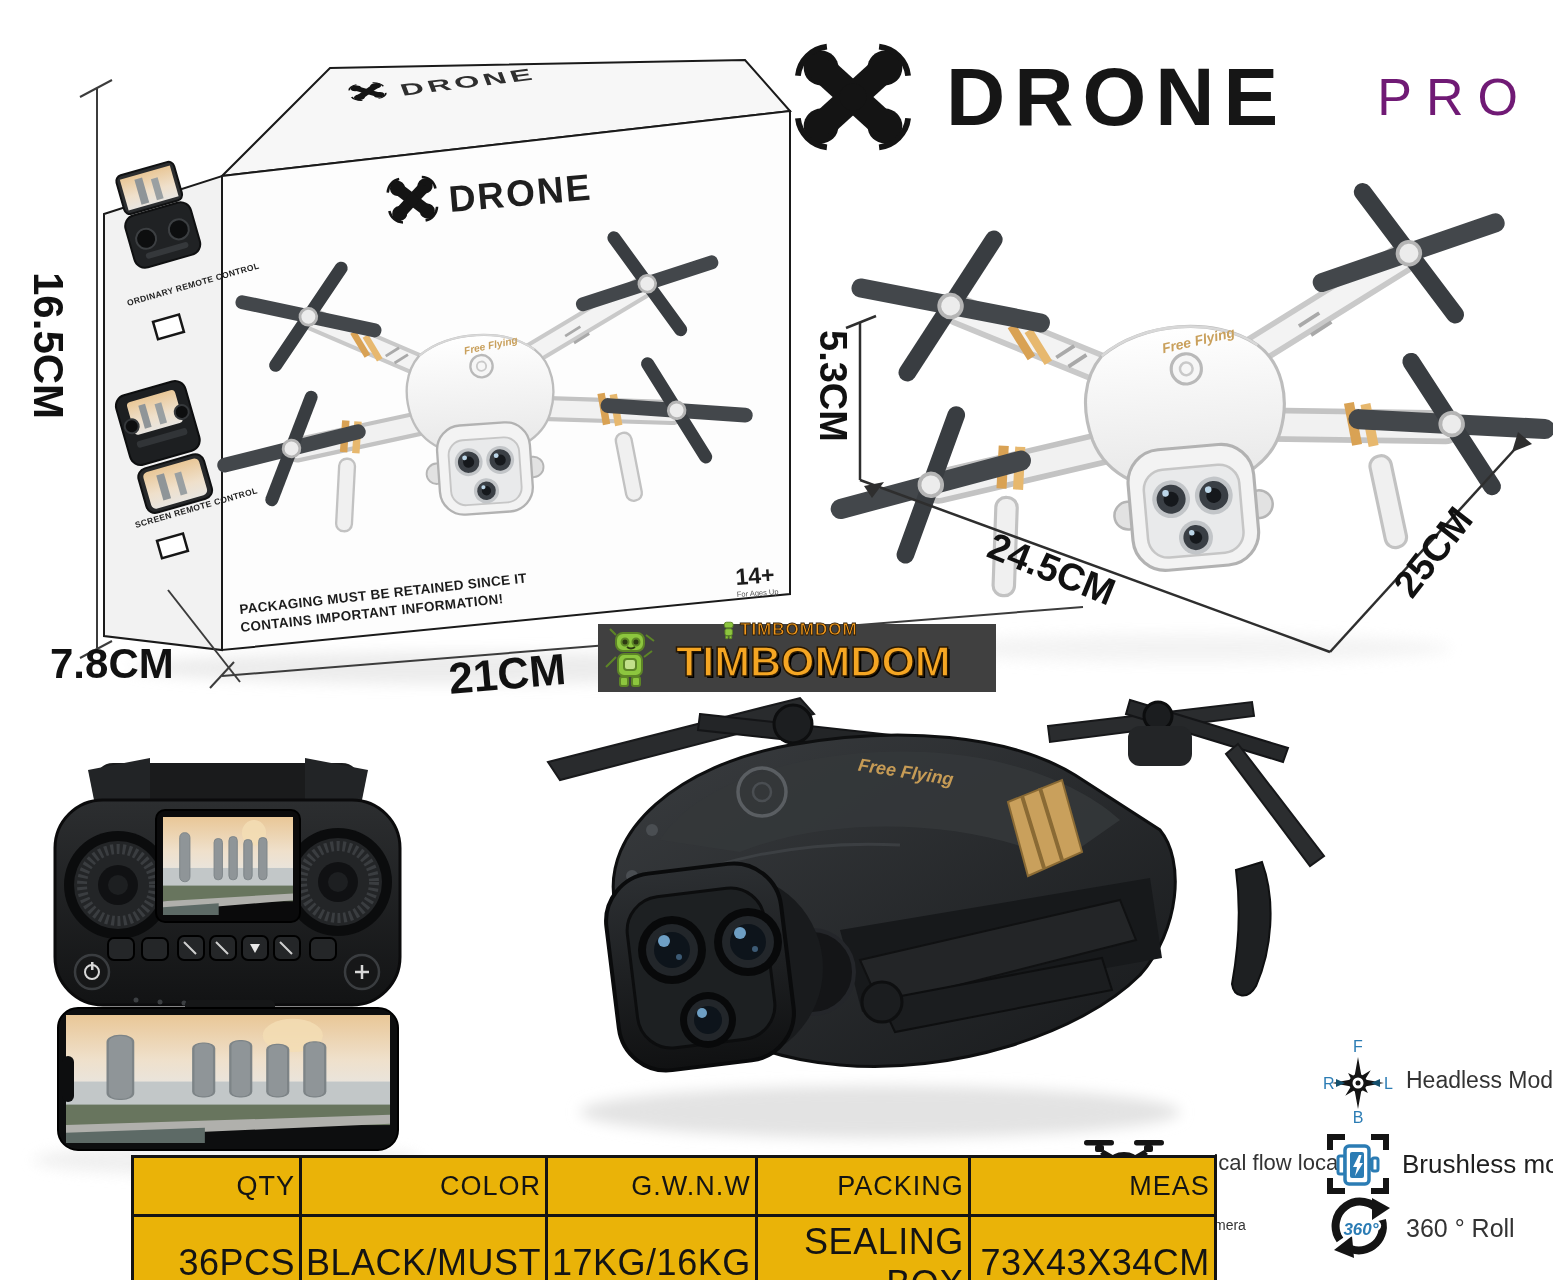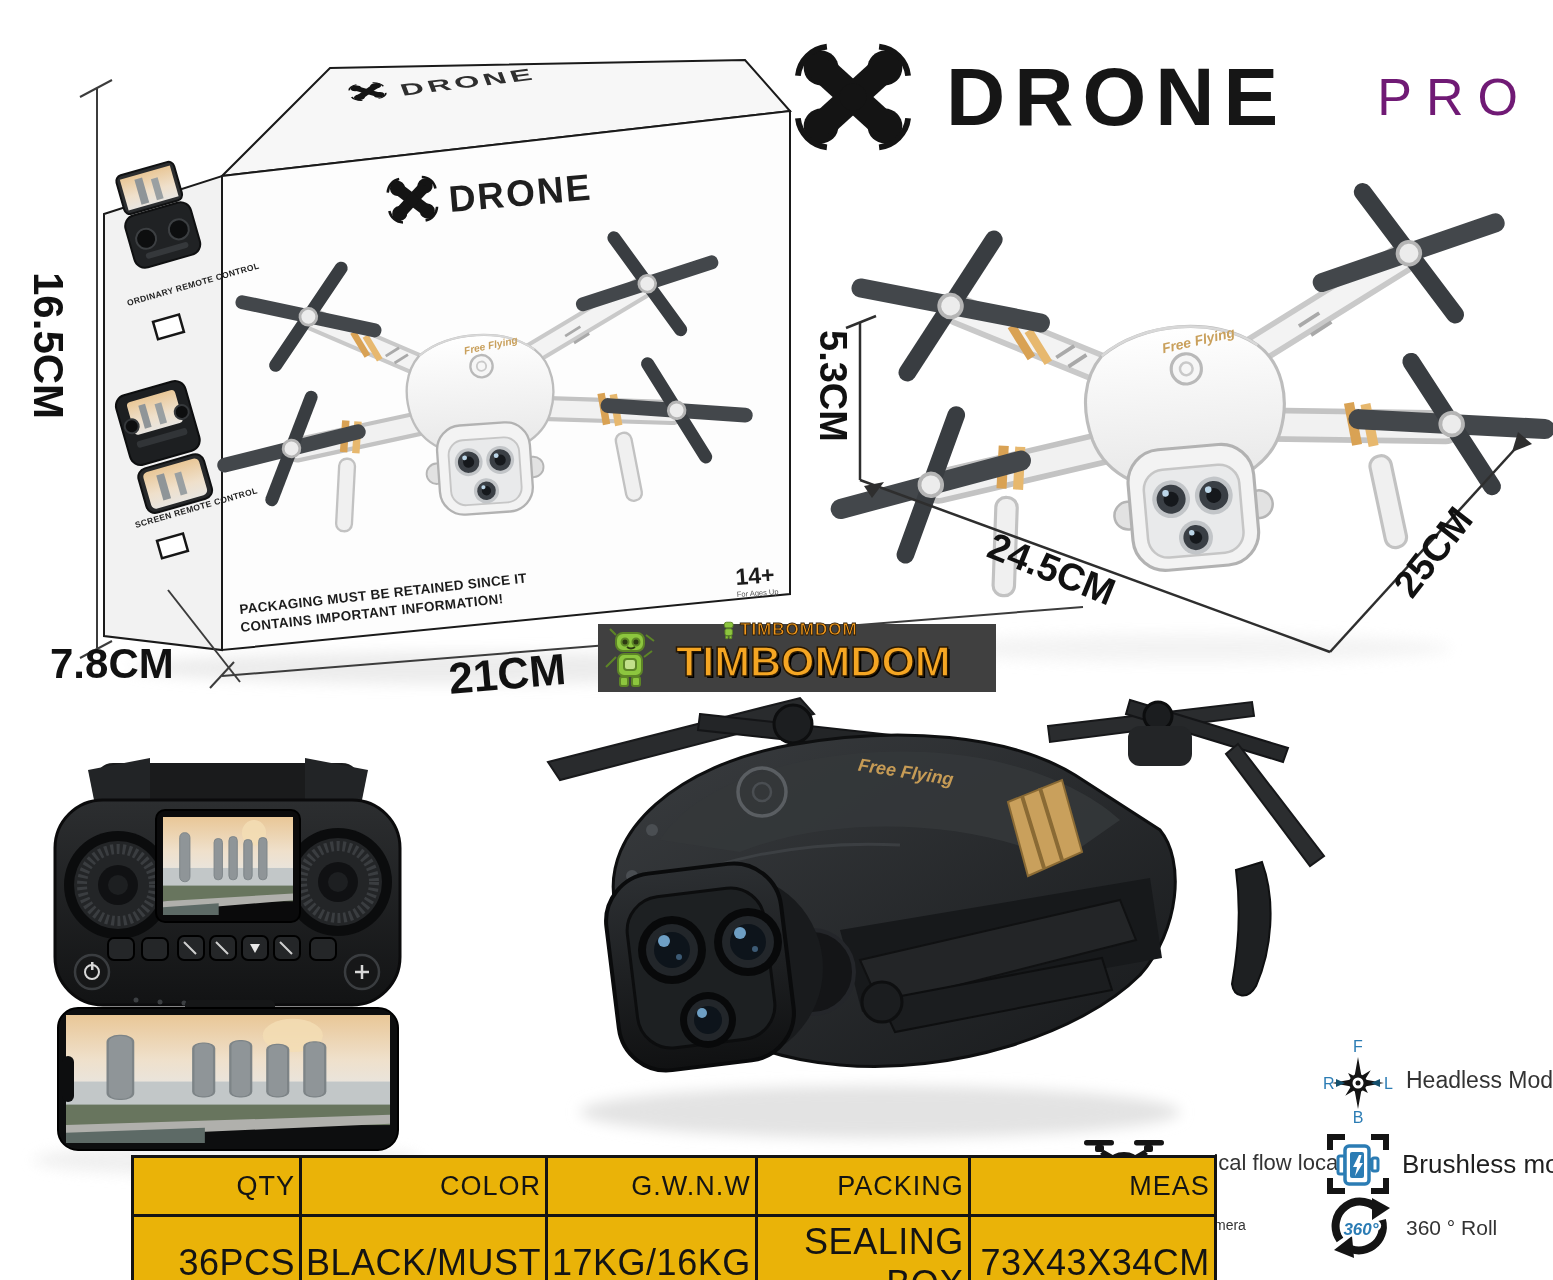--- a/index.html
+++ b/index.html
@@ -480,21 +480,21 @@
   </div>
 
   <div class="feature overlay" style="left:1328px;top:1196px">
     <svg width="66" height="64" viewBox="0 0 66 64">
       <path d="M12,44 A24,24 0 1 1 52,16" stroke="#141414" stroke-width="8" fill="none"></path>
       <polygon points="44,2 62,12 44,24" fill="#141414"></polygon>
       <path d="M54,24 A24,24 0 0 1 17,50" stroke="#141414" stroke-width="8" fill="none"></path>
       <polygon points="24,40 6,54 26,62" fill="#141414"></polygon>
       <text x="33" y="39" text-anchor="middle" font-size="17" font-weight="800" font-style="italic" fill="#2b7cb4" stroke="#fff" stroke-width="5" paint-order="stroke">360°</text>
     </svg>
-    <span class="lbl" style="font-size:21px">360 ° Roll</span>
+    <span class="lbl" style="font-size:25px">360 ° Roll</span>
   </div>
 
   <table class="spec">
     <tbody>
         <tr class="hd">
       <td style="width:157px">QTY</td>
       <td style="width:174px">COLOR</td>
       <td style="width:172px">G.W.N.W</td>
       <td style="width:202px">PACKING</td>
       <td style="width:235px">MEAS</td>

